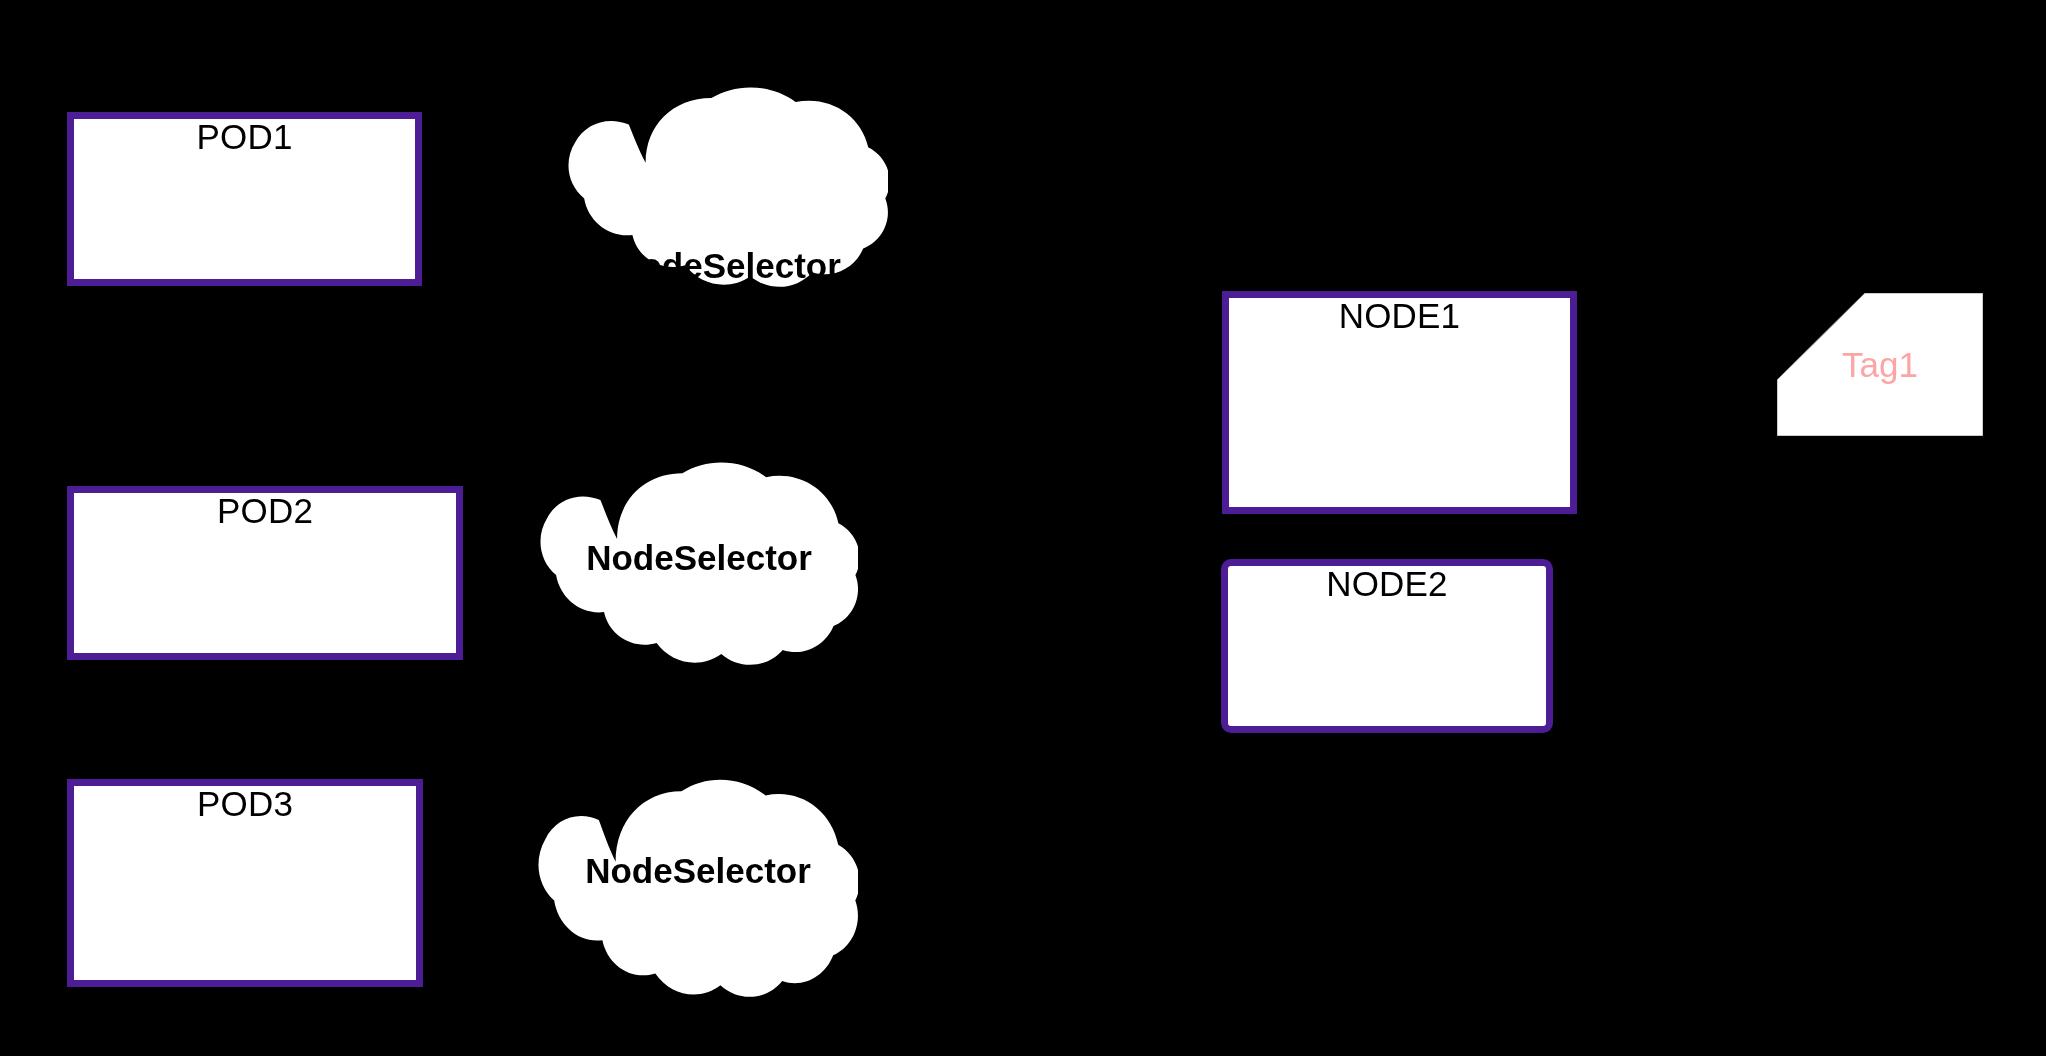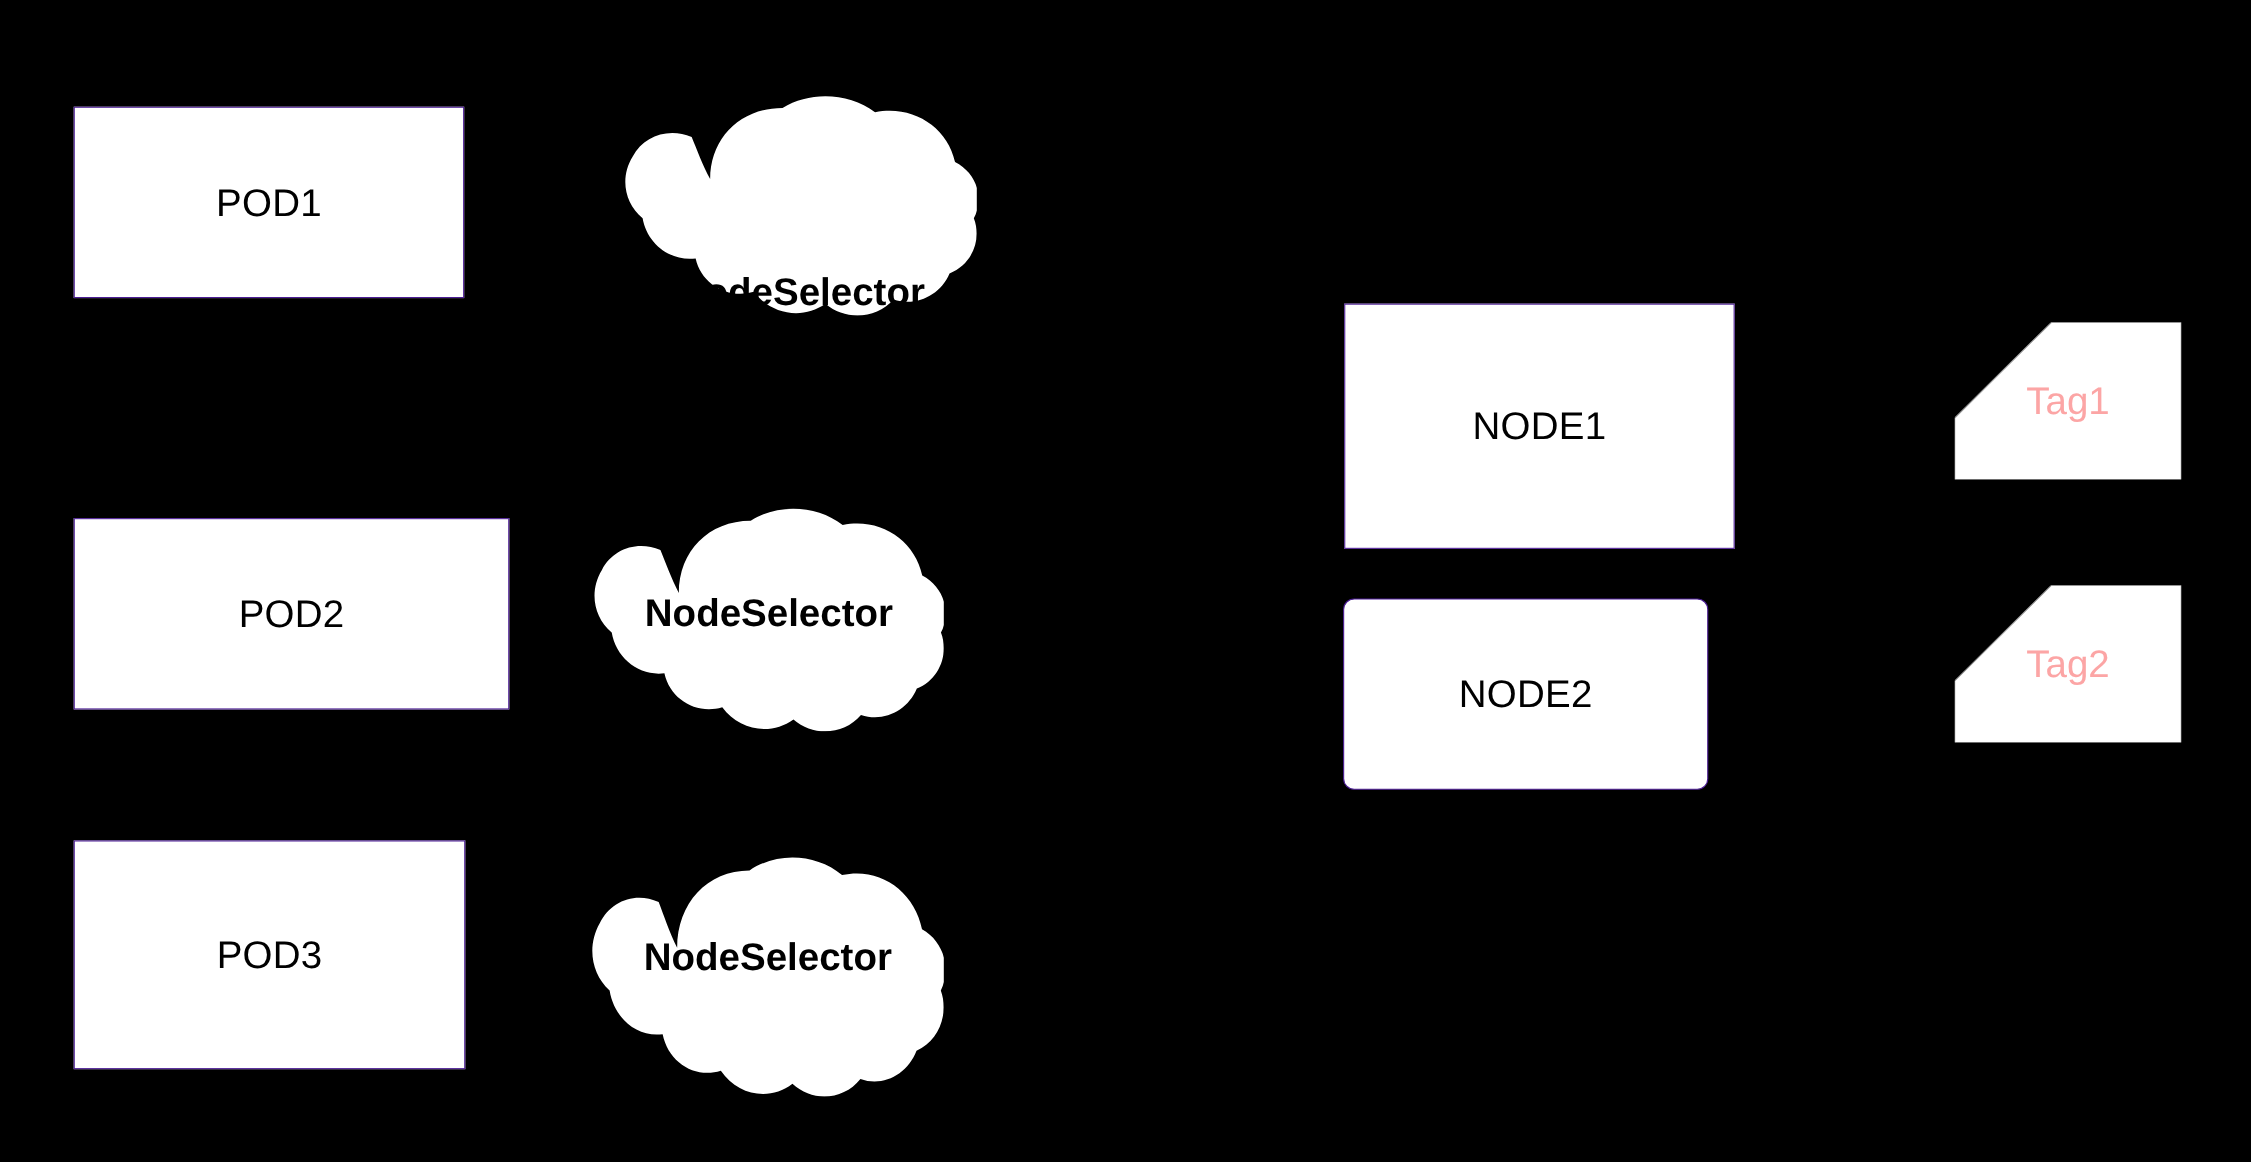--- a/index.html
+++ b/index.html
@@ -16,25 +16,26 @@
     width: 2046px;
     height: 1056px;
     background: #000000;
     overflow: hidden;
   }
 
   
   .rect-node {
     position: absolute;
     background: #ffffff;
-    border: 1px solid #4c1d95;
+    border: 7px solid #4c1d95;
     box-sizing: border-box;
     display: flex;
-    align-items: center;
+    align-items: flex-start;
     justify-content: center;
+    margin-top: 15px;
   }
   .rect-node .node-label {
     color: #000000;
     font-size: 35px;
     line-height: 1;
     letter-spacing: 0.2px;
     white-space: nowrap;
   }
 
   
@@ -189,20 +190,14 @@
     <span class="node-label">NODE2</span>
   </div>
 
   <div class="tag-node" id="tag1">
     <svg viewBox="0 0 206 143" preserveAspectRatio="none">
       <path d="M 88 0 L 206 0 L 206 143 L 0 143 L 0 87 Z" fill="#ffffff" stroke="#9a9a9a" stroke-width="1"></path>
     </svg>
     <span class="tag-label">Tag1</span>
   </div>
 
-  <div class="tag-node" id="tag2">
-    <svg viewBox="0 0 206 143" preserveAspectRatio="none">
-      <path d="M 88 0 L 206 0 L 206 143 L 0 143 L 0 87 Z" fill="#ffffff" stroke="#9a9a9a" stroke-width="1"></path>
-    </svg>
-    <span class="tag-label">Tag2</span>
-  </div>
 
 </div>
 
 </body></html>

